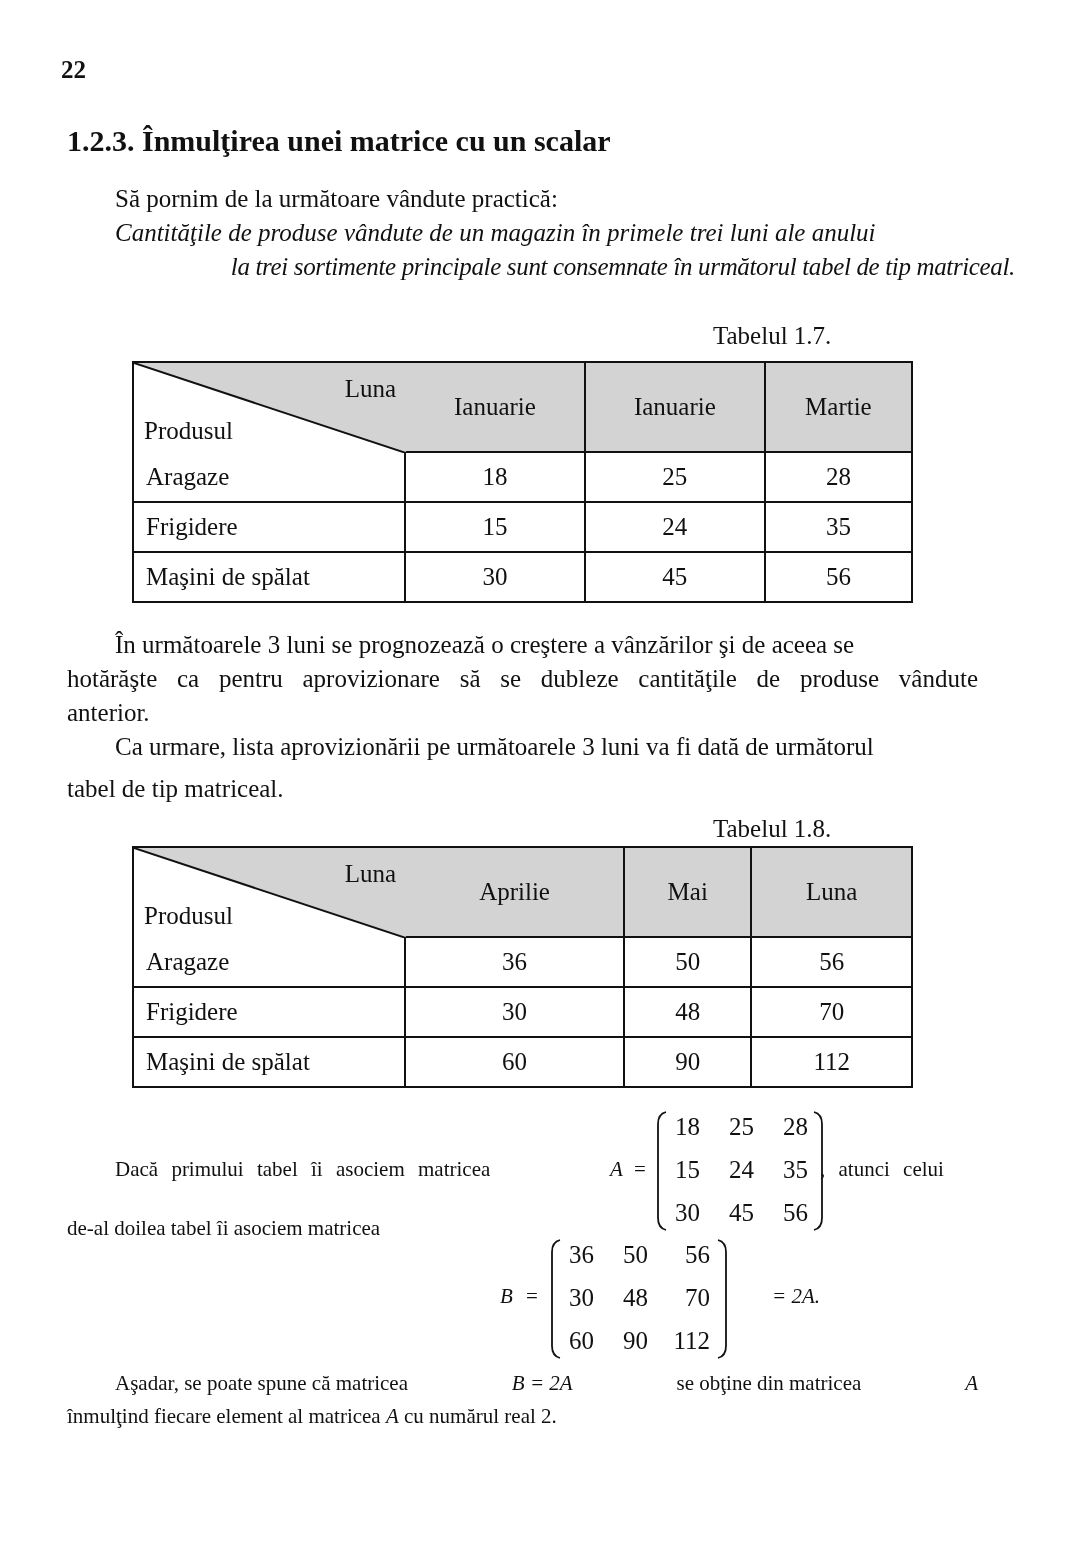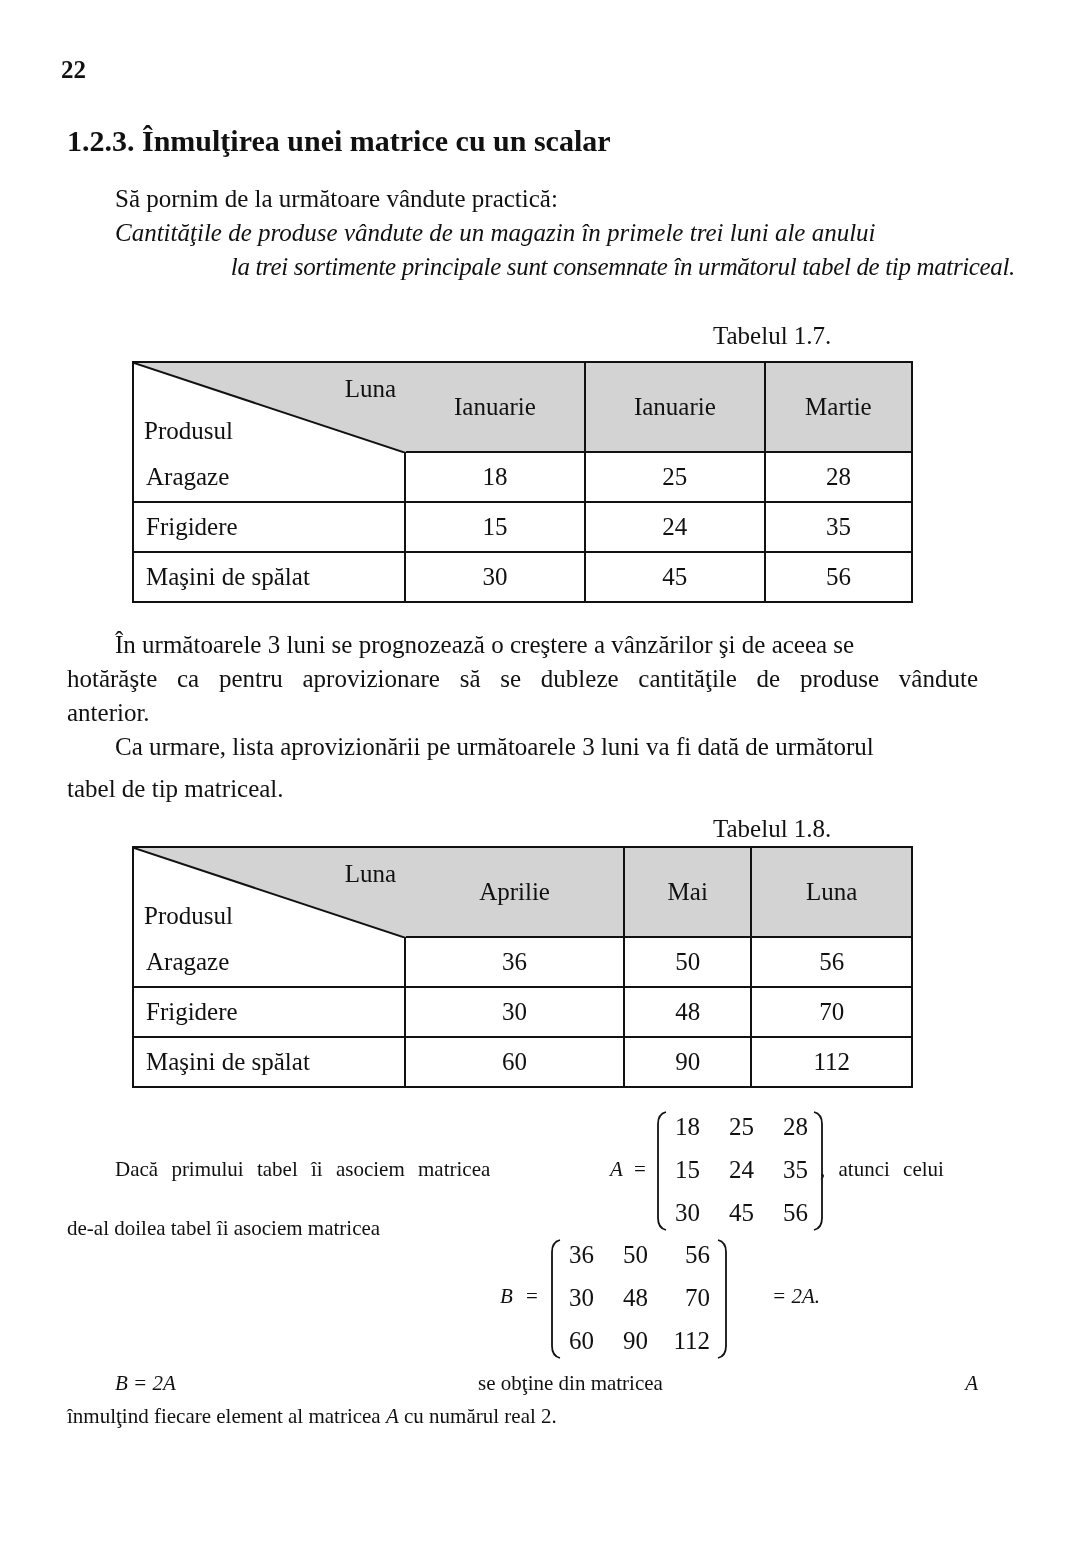--- a/index.html
+++ b/index.html
@@ -164,20 +164,21 @@
   <div class="cell" style="left:8px; width:36px; top:46px;">30</div>
   <div class="cell" style="left:62px; width:36px; top:46px;">48</div>
   <div class="cell" style="left:112px; width:48px; top:46px;">70</div>
   <div class="cell" style="left:8px; width:36px; top:89px;">60</div>
   <div class="cell" style="left:62px; width:36px; top:89px;">90</div>
   <div class="cell" style="left:112px; width:48px; top:89px;">112</div>
 </div>
 <div class="abs mrow i" style="left:772px; top:1284px;">= 2A.</div>
 
 <div class="abs mrow" style="left:115px; top:1371px; width:863px; display:flex; justify-content:space-between;">
+  <span>Aşadar, se poate spune că matricea</span>
   <span class="i">B = 2A</span>
   <span>se obţine din matricea</span>
   <span class="i">A</span>
 </div>
 <div class="abs mrow" style="left:67px; top:1404px;">
   <span>înmulţind fiecare element al matricea</span>
   <span class="i">A</span>
   <span>cu numărul real 2.</span>
 </div>
 

